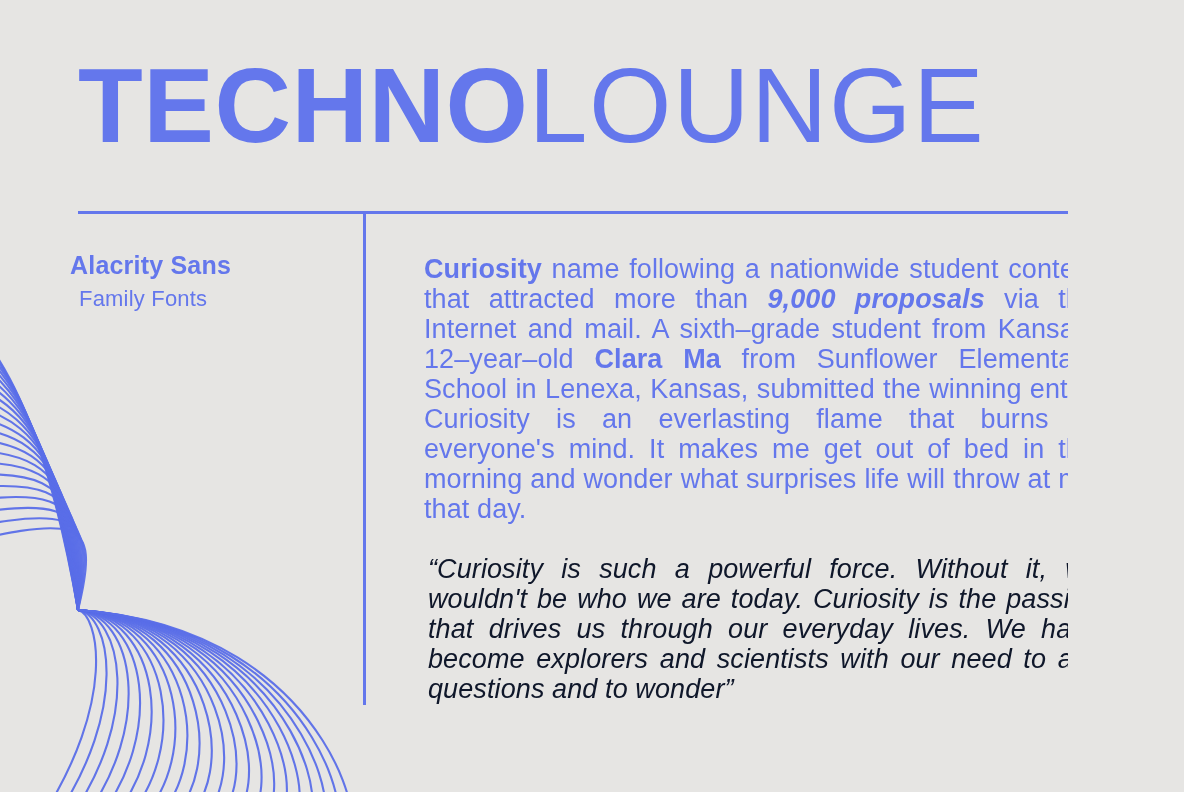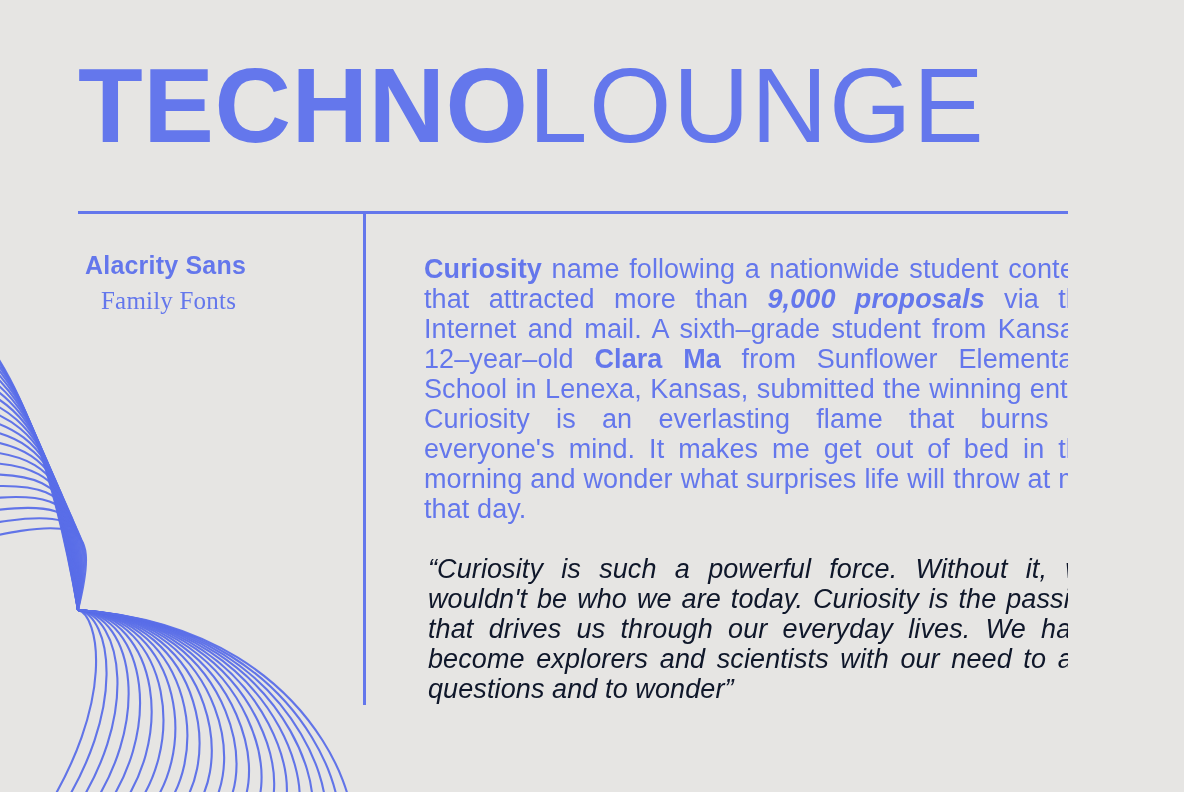--- a/index.html
+++ b/index.html
@@ -79,40 +79,39 @@
     left: 363px;
     top: 212px;
     width: 3px;
     height: 493px;
     background: #6477ec;
   }
 
   
   .family-block {
     position: absolute;
-    left: 85px;
+    left: 70px;
     top: 250px;
     width: 250px;
   }
   .family-name {
     font-size: 25px;
     line-height: 1.22;
     font-weight: 700;
     letter-spacing: 0.2px;
     color: #6477ec;
     margin: 0;
   }
   .family-sub {
-    font-size: 25px;
+    font-size: 22px;
     line-height: 1.28;
     font-weight: 300;
     letter-spacing: 0.2px;
     color: #6477ec;
-    margin: 4px 0 0 16px;
-    font-family: Liberation Serif, serif;
+    margin: 4px 0 0 9px;
   }
 
   
   .body-column {
     position: absolute;
     left: 420px;
     top: 250px;
     width: 680px;
   }
   .body-paragraph {

